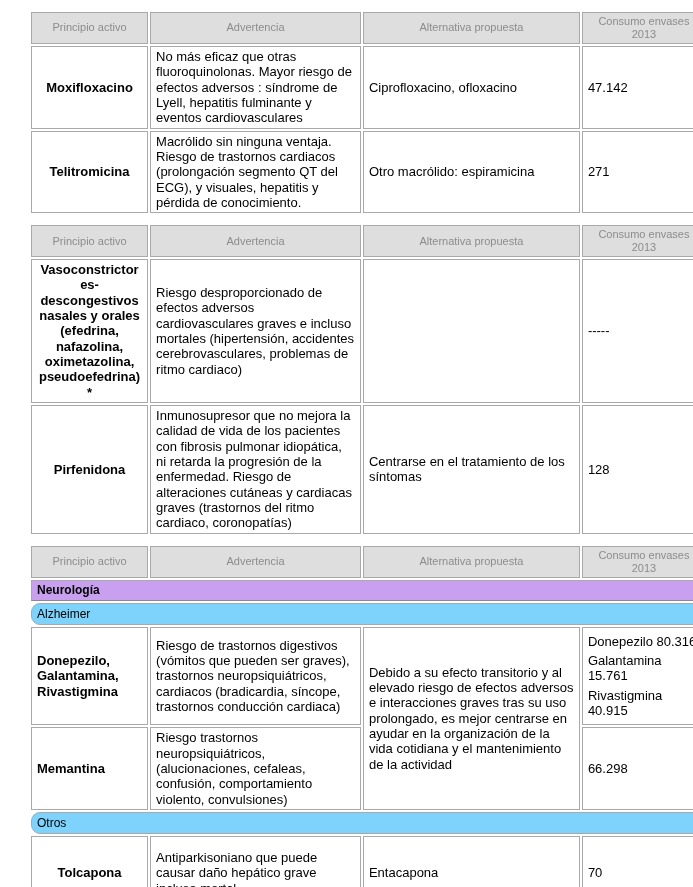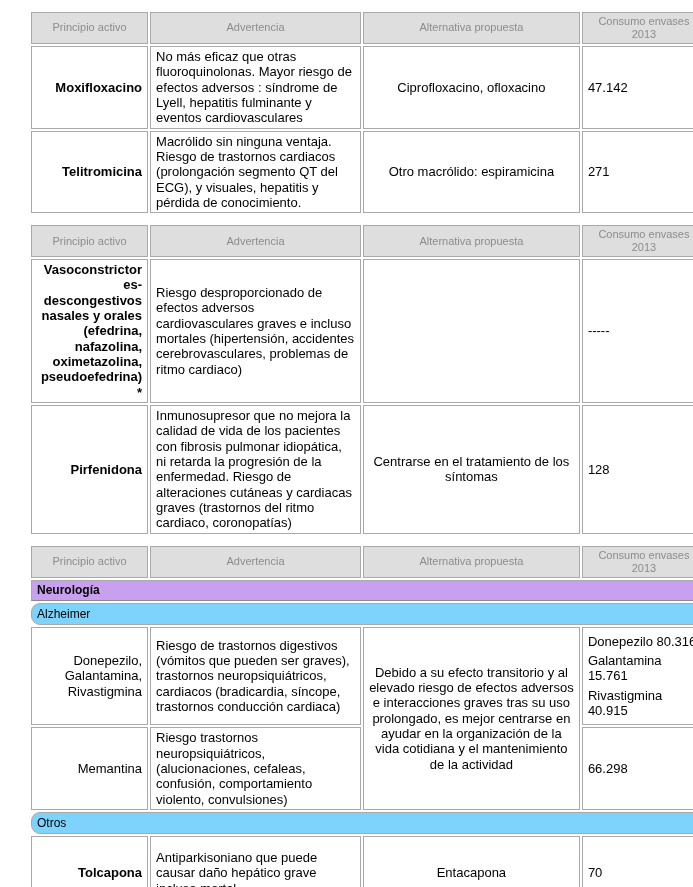--- a/index.html
+++ b/index.html
@@ -48,24 +48,24 @@
     font-size: 12px;
     height: 15px;
     border-bottom-color: #8a8a8a;
   }
   tr.sub td {
     font-size: 12px;
     height: 16px;
     background: #7dd3fc;
     border-radius: 9px;
   }
-  td.p  { font-weight: bold; text-align: right; }
-  td.pc { font-weight: normal; text-align: right; }
+  td.p  { font-weight: bold; text-align: center; }
+  td.pc { font-weight: bold; text-align: left; }
   td.adv { text-align: left; }
-  td.alt { text-align: center; }
+  td.alt { text-align: left; }
   td.con { }
   td.con .cline { margin: 4px 0; }
   tr.rh74  { height: 74px; }
   tr.rh72  { height: 72px; }
   tr.rh96  { height: 96px; }
   tr.rh45  { height: 45px; }
   tr.rh94  { height: 94px; }
   tr.rh80  { height: 80px; }
   tr.rh54  { height: 54px; }
   tr.rh70  { height: 70px; }

